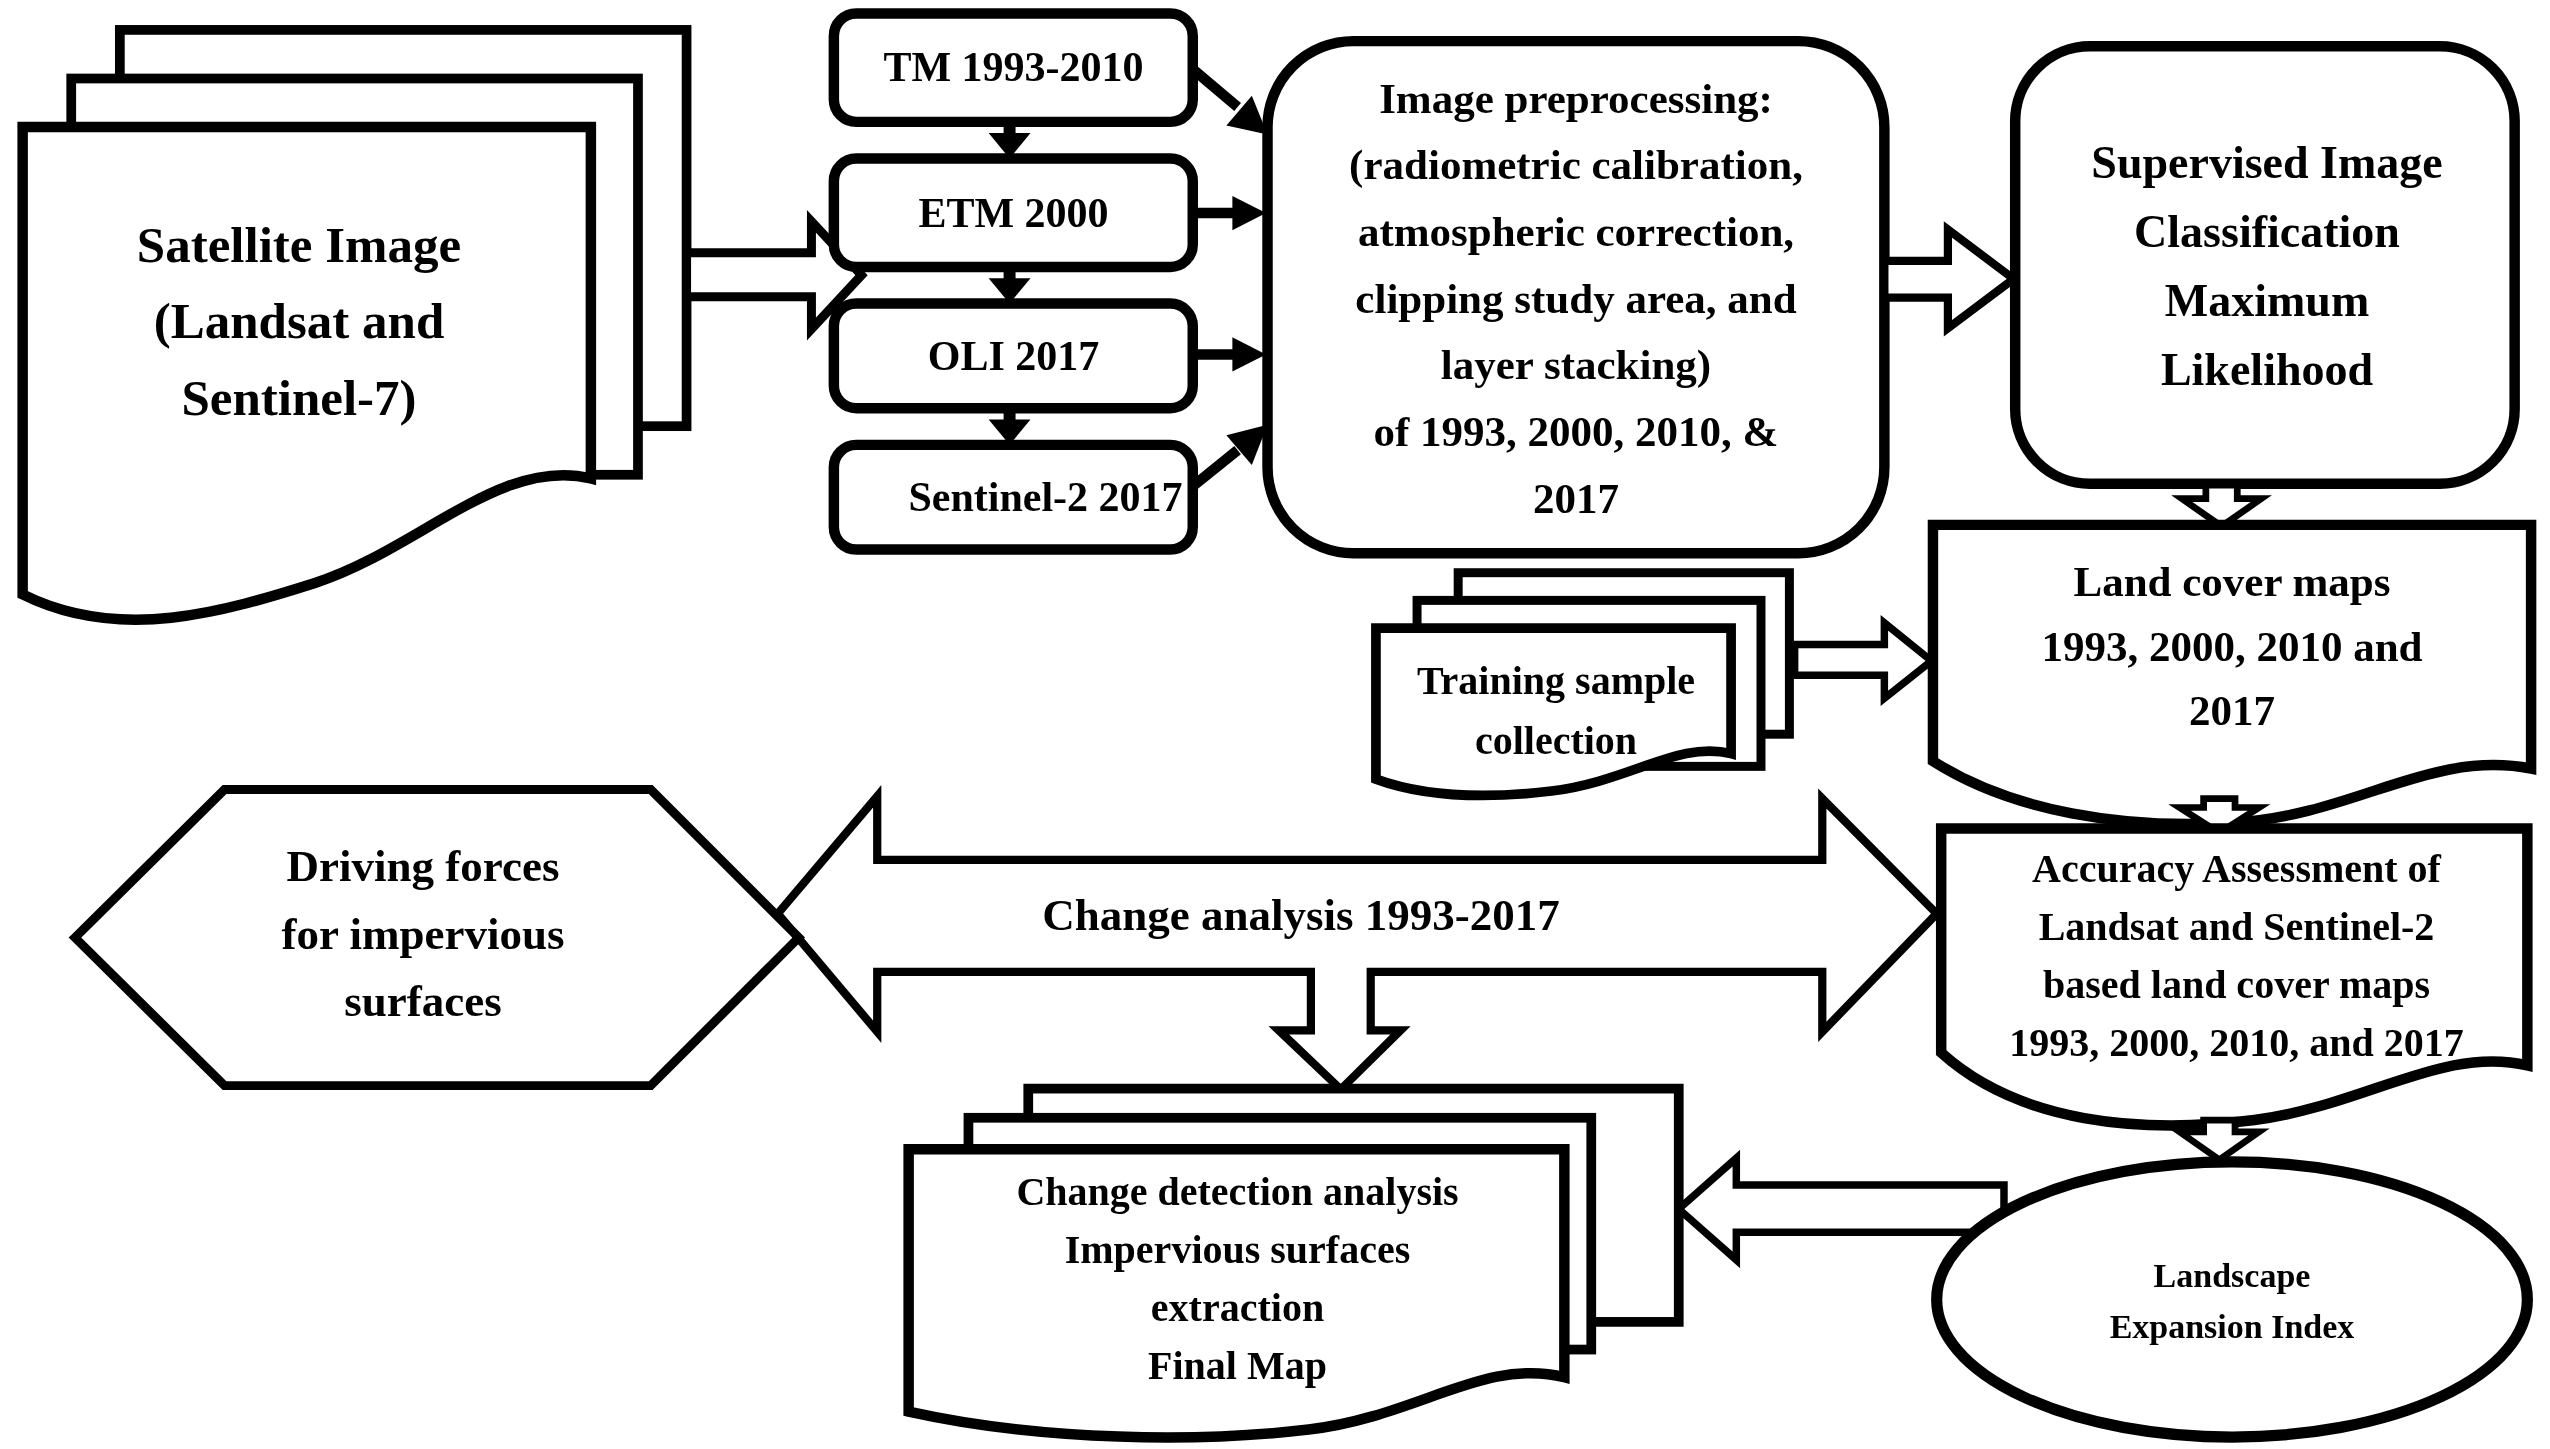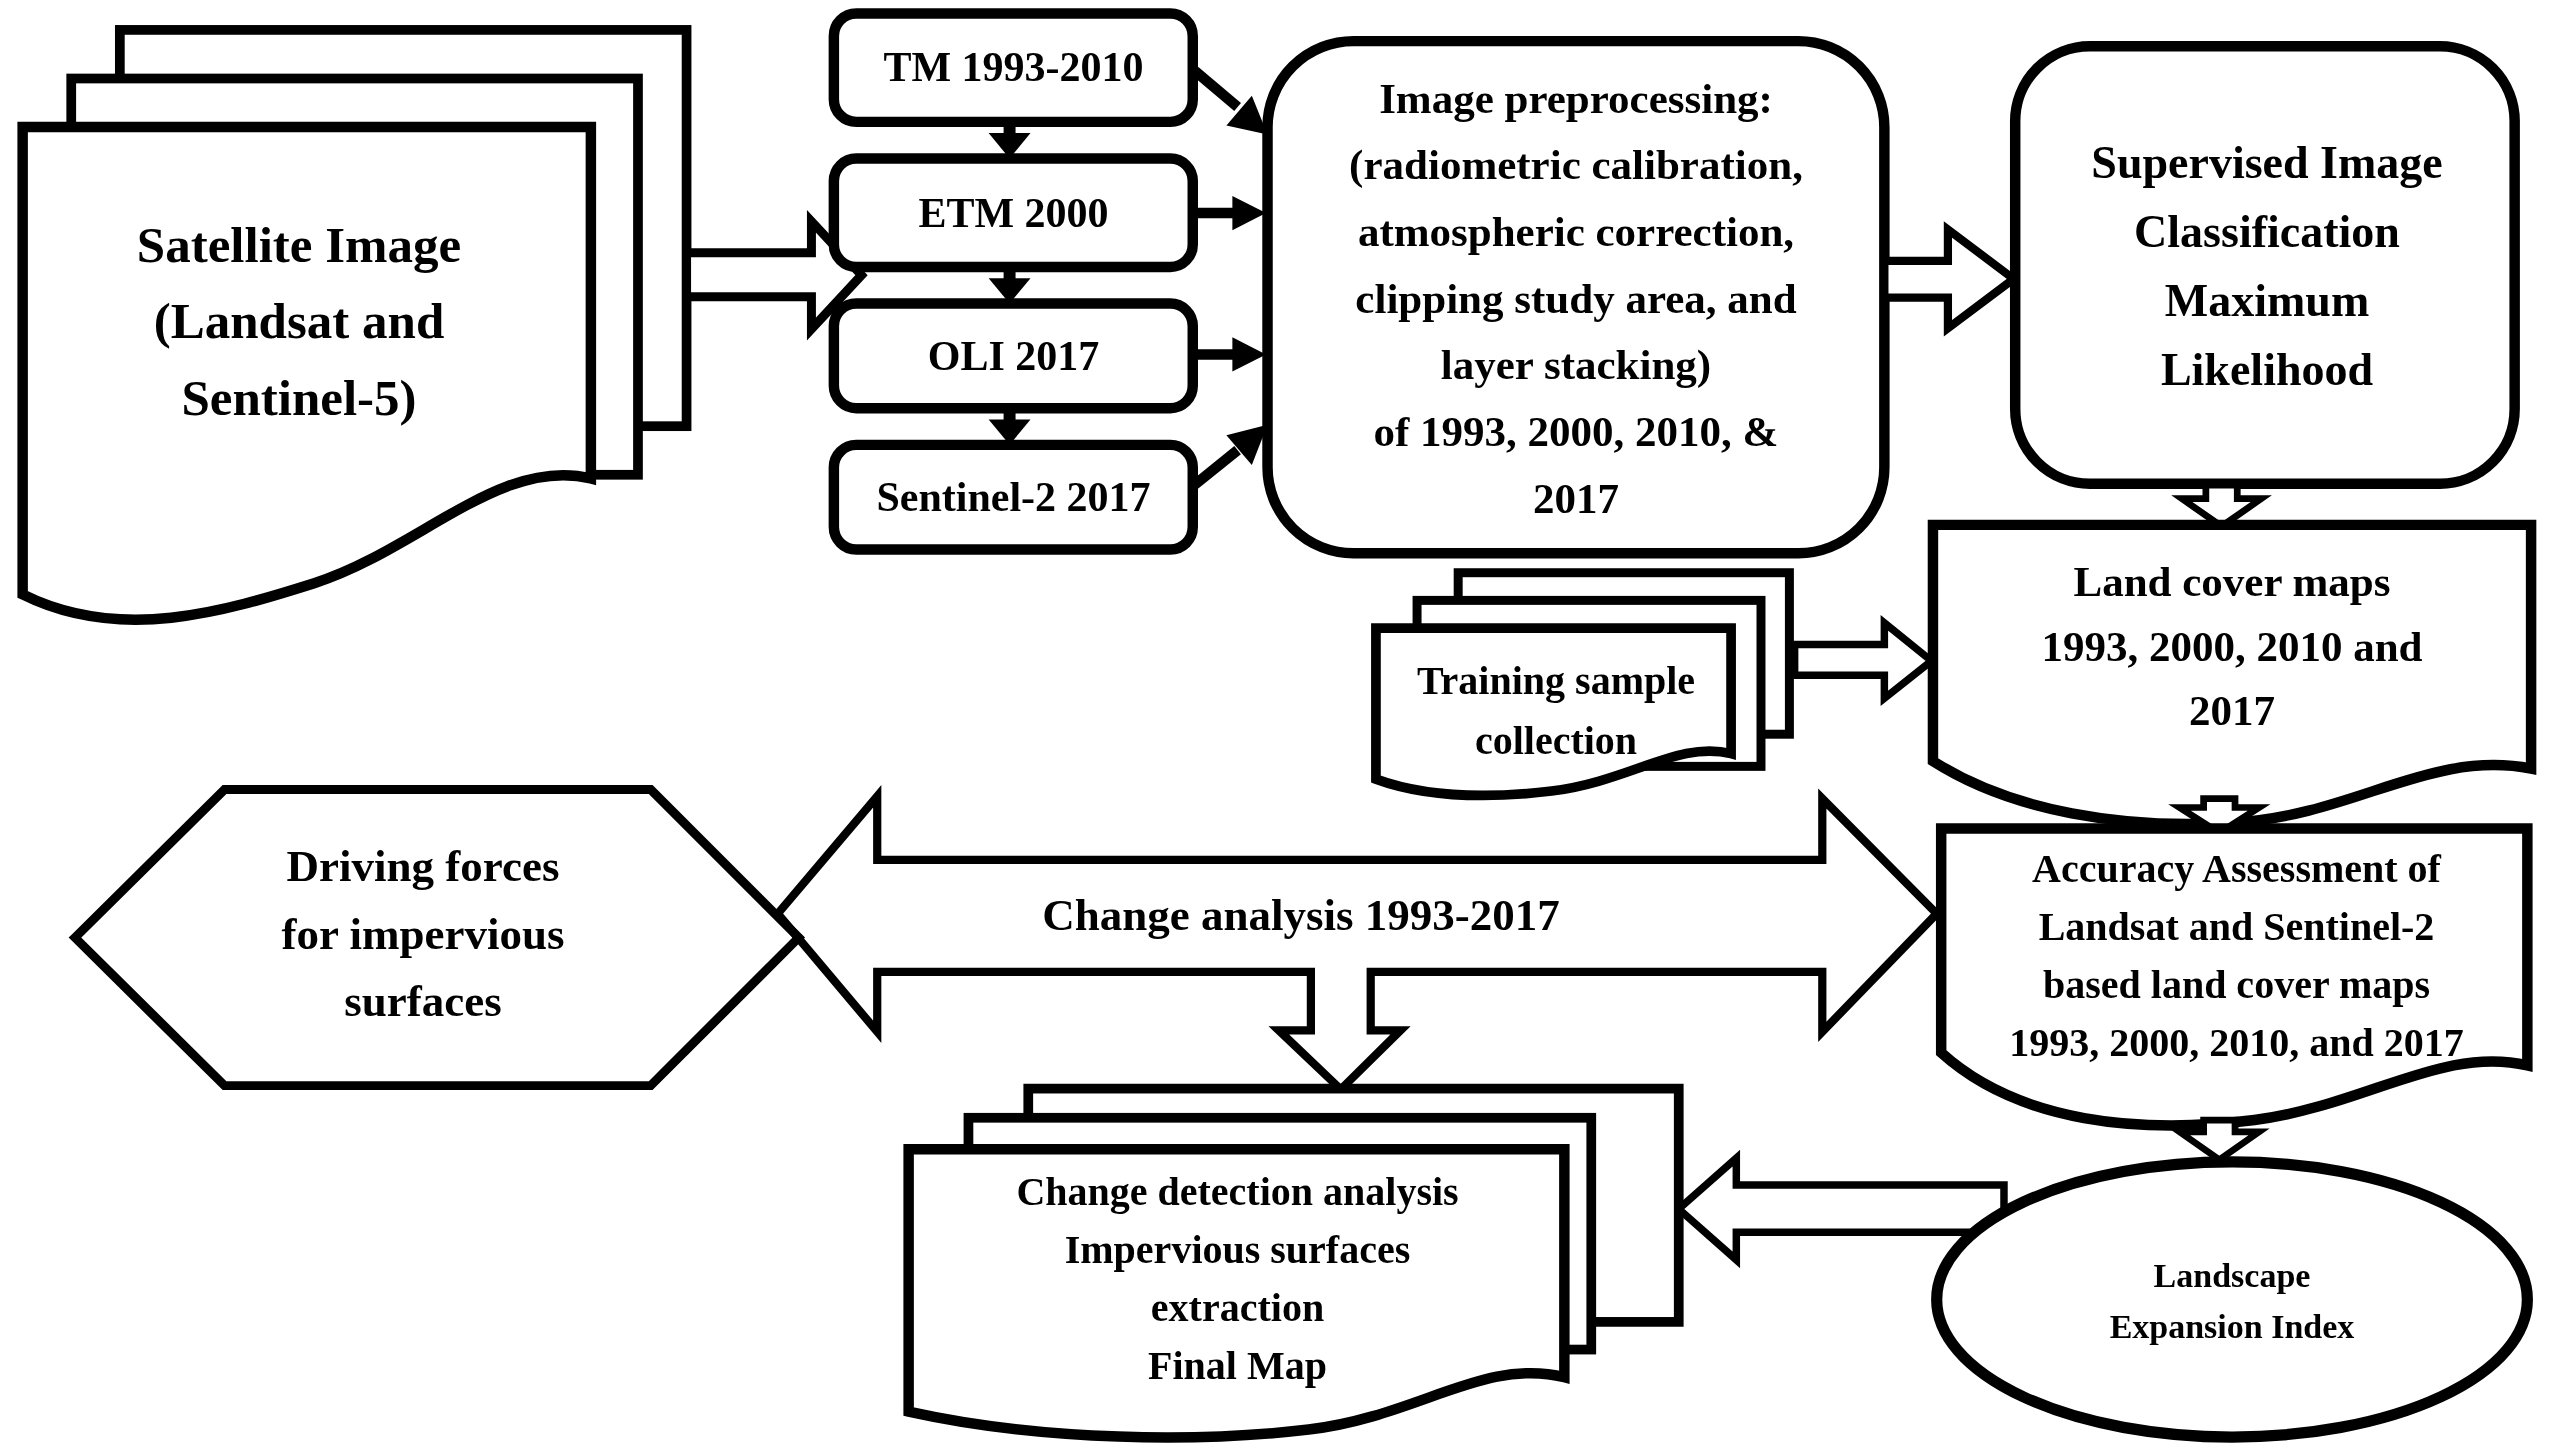--- a/index.html
+++ b/index.html
@@ -33,21 +33,21 @@
     white-space: pre-line;
     line-height: 1.5;
     pointer-events: none;
   }
   .label span { white-space: pre-line; }
 
   .lbl-satellite   { left: 30px;   top: 157px;  width: 538px;  height: 329px; font-size: 51px; }
   .lbl-tm          { left: 834px; top: 13.5px;   width: 359px;  height: 108px; font-size: 42px; }
   .lbl-etm         { left: 834px; top: 159px;  width: 359px;  height: 108px; font-size: 42px; }
   .lbl-oli         { left: 834px; top: 304px;  width: 359px;  height: 105px; font-size: 42px; }
-  .lbl-sentinel    { left: 834px; top: 445px;  width: 359px;  height: 105px; font-size: 42px; }
+  .lbl-sentinel    { left: 866px; top: 445px;  width: 359px;  height: 105px; font-size: 42px; }
   .lbl-preprocess  { left: 1271px; top: 56px;   width: 610px;  height: 486px; font-size: 43px; line-height: 1.55; }
   .lbl-supervised  { left: 2019px; top: 64px;   width: 496px;  height: 404px; font-size: 46px; }
   .lbl-landcover   { left: 1933px; top: 535px;  width: 598px;  height: 224px; font-size: 43px; }
   .lbl-training    { left: 1380px; top: 636px;  width: 352px;  height: 150px; font-size: 40px; }
   .lbl-accuracy    { left: 1945px; top: 832px; width: 583px;  height: 247px; font-size: 40px; line-height: 1.45; align-items: center; }
   .lbl-hexagon     { left: 135px;  top: 800px; width: 576px;  height: 269px; font-size: 45px; }
   .lbl-change      { left: 897px; top: 871px; width: 808px; height: 90px; font-size: 45px; }
   .lbl-stack       { left: 912px; top: 1163px; width: 651px;  height: 232px; font-size: 40px; line-height: 1.45; }
   .lbl-ellipse     { left: 1974px; top: 1230px; width: 516px;  height: 142px; font-size: 34px; }
 </style>
@@ -138,21 +138,21 @@
     <g>
       <rect x="1375" y="1456" width="870" height="312" fill="#ffffff" stroke="#000000" stroke-width="13"></rect>
       <rect x="1295" y="1495" width="833" height="310" fill="#ffffff" stroke="#000000" stroke-width="13"></rect>
       <path d="M1215,1537 L2092,1537 L2092,1842 C1985,1815 1895,1895 1750,1912 C1605,1929 1395,1928 1215,1888 Z" fill="#ffffff" stroke="#000000" stroke-width="14"></path>
     </g>
   </svg>
 
   <div class="label lbl-satellite">
     <span>Satellite Image
 (Landsat and
-Sentinel-5)</span>
+Sentinel-7)</span>
   </div>
   <div class="label lbl-tm">
     <span>TM 1993-2010</span>
   </div>
   <div class="label lbl-etm">
     <span>ETM 2000</span>
   </div>
   <div class="label lbl-oli">
     <span>OLI 2017</span>
   </div>

